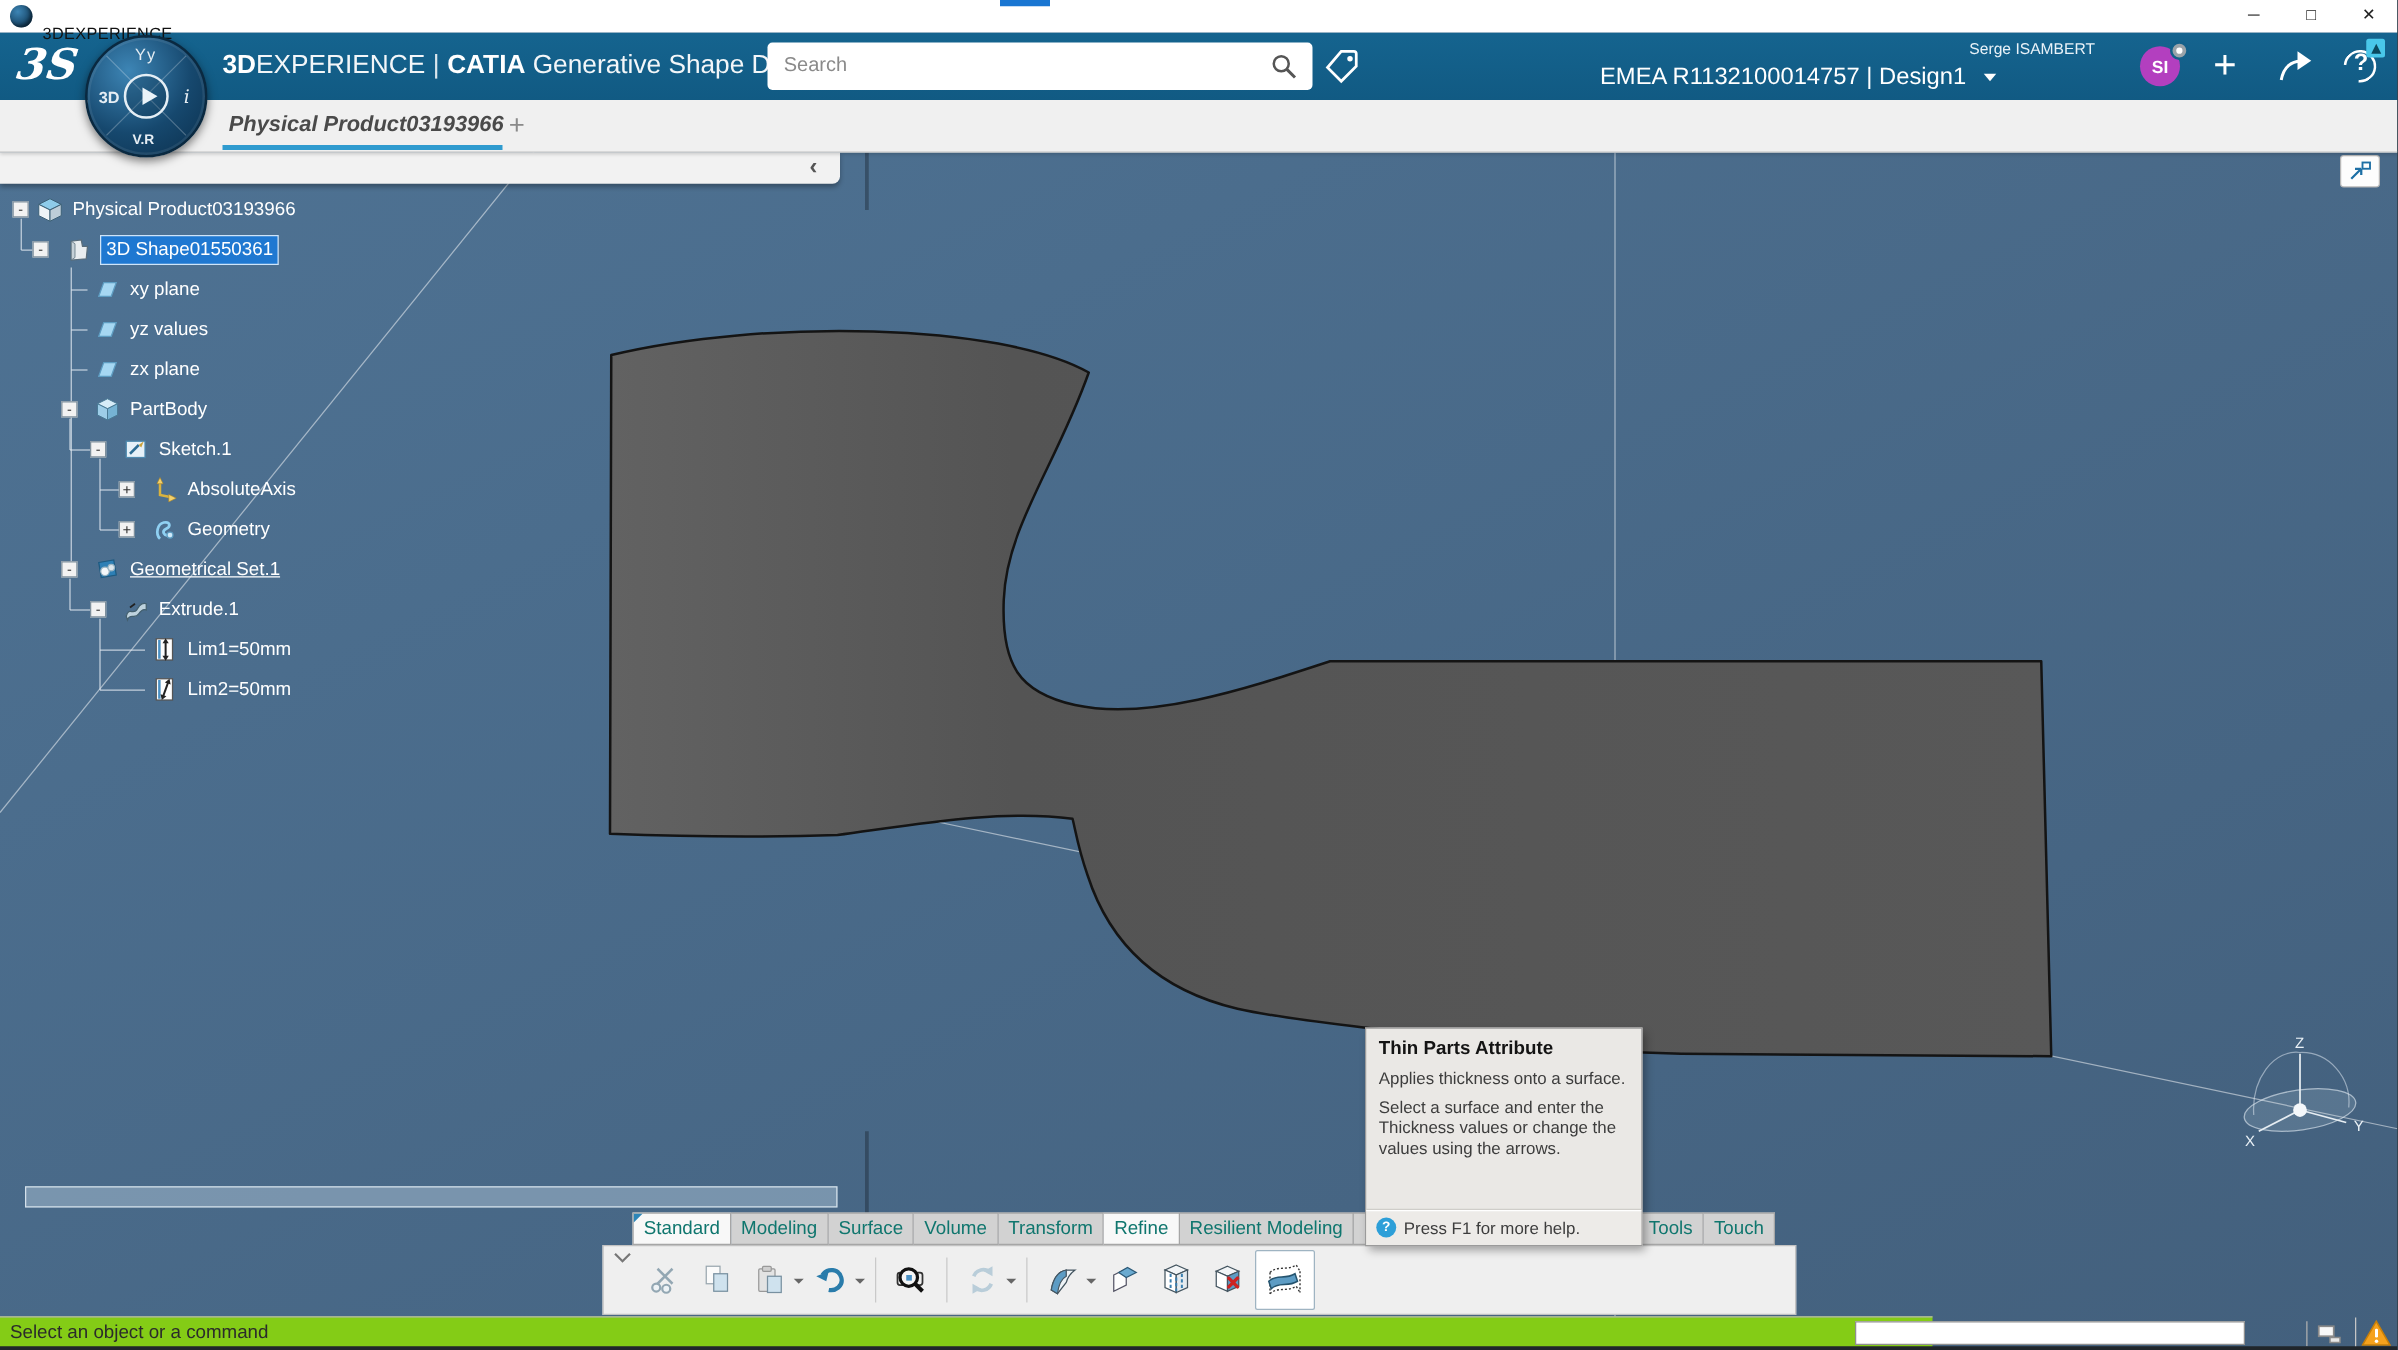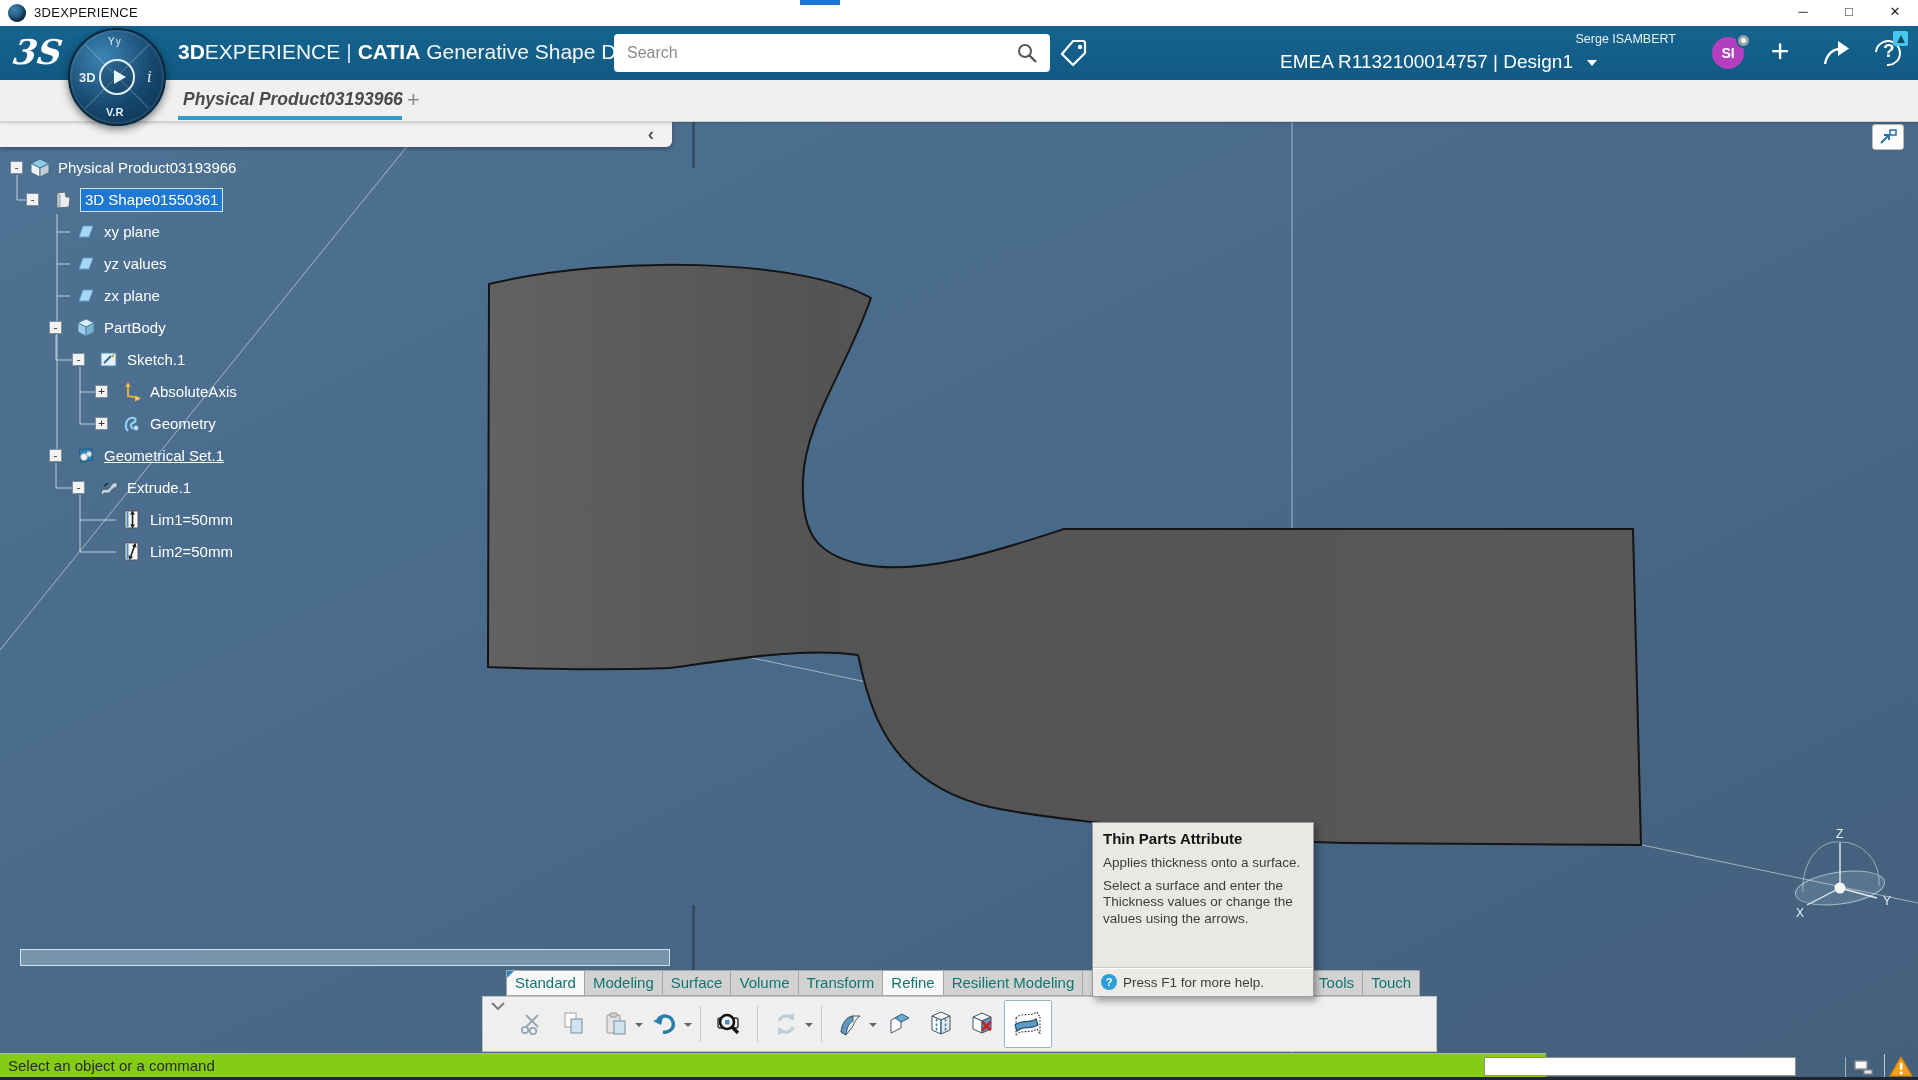--- a/index.html
+++ b/index.html
@@ -5,21 +5,21 @@
   html,body{margin:0;padding:0;background:#222;}
   .app{position:relative;width:1918px;height:1080px;overflow:hidden;
        font-family:"Liberation Sans",sans-serif;background:#4a6b89;user-select:none;}
   .app *{box-sizing:border-box;}
 
   
   .titlebar{position:absolute;left:0;top:0;width:1918px;height:26px;background:#ffffff;z-index:60;}
   .tb-appicon{position:absolute;left:8px;top:4px;width:18px;height:18px;border-radius:50%;
       background:radial-gradient(circle at 35% 30%,#3d85b5,#123d5c 75%);
       box-shadow:inset -2px -2px 3px rgba(0,0,0,.4);}
-  .tb-title{position:absolute;left:34px;top:5px;font-size:13px;color:#111;letter-spacing:.3px;}
+  .tb-title{position:absolute;left:34px;top:19px;font-size:13px;color:#111;letter-spacing:.3px;}
   .tb-notch{position:absolute;left:800px;top:0;width:40px;height:5px;background:#1976d2;}
   .tb-controls{position:absolute;right:0;top:0;display:flex;height:26px;}
   .tb-btn{width:46px;height:26px;text-align:center;line-height:24px;font-size:13px;color:#222;cursor:pointer;}
 
   
   .header{position:absolute;left:0;top:26px;width:1918px;height:54px;
       background:linear-gradient(#15648f,#115a83);z-index:55;}
   .ds-logo{position:absolute;left:14px;top:4px;color:#fff;font-family:"DejaVu Serif",serif;
       font-style:italic;font-weight:bold;font-size:34px;line-height:44px;transform:skewX(-8deg);}
   .brand{position:absolute;left:178px;top:14px;font-size:21px;color:#fff;white-space:nowrap;}
@@ -58,21 +58,21 @@
       background:radial-gradient(circle at 35% 28%,#3d85b5,#16486e 55%,#0b2f4c);
       border:2px solid #0a2940;box-shadow:0 3px 8px rgba(0,0,0,.5),inset 0 0 0 2px rgba(255,255,255,.08);cursor:pointer;}
   .compass .xline{position:absolute;left:2px;top:46px;width:90px;height:1px;background:rgba(255,255,255,.25);}
   .compass .x1{transform:rotate(45deg);}
   .compass .x2{transform:rotate(-45deg);}
   .compass .c-center{position:absolute;left:29px;top:29px;width:36px;height:36px;border:2px solid #e4eef5;
       border-radius:50%;background:rgba(8,40,64,.25);}
   .compass .c-play{position:absolute;left:13px;top:9px;width:0;height:0;border-left:12px solid #eaf3f9;
       border-top:7px solid transparent;border-bottom:7px solid transparent;}
   .compass .lbl{position:absolute;color:#e6eef4;font-size:12px;}
-  .compass .l-top{left:38px;top:6px;font-size:10px;letter-spacing:1px;}
+  .compass .l-top{left:38px;top:6px;font-size:13px;letter-spacing:1px;}
   .compass .l-left{left:9px;top:40px;font-weight:bold;font-size:13px;}
   .compass .l-right{left:77px;top:38px;font-style:italic;font-family:"DejaVu Serif",serif;font-size:15px;}
   .compass .l-bottom{left:36px;top:76px;font-size:11px;font-weight:bold;text-align:center;}
 
   
   .tabbar{position:absolute;left:0;top:80px;width:1918px;height:42px;background:#f0f0f0;
       border-bottom:1px solid #cfcfcf;box-shadow:0 1px 3px rgba(0,0,0,.18);z-index:50;}
   .doc-tab{position:absolute;left:183px;top:9px;font-style:italic;font-weight:bold;font-size:17.5px;color:#4a4a4a;cursor:pointer;}
   .doc-underline{position:absolute;left:178px;top:36px;width:224px;height:4px;background:#2f9bcf;}
   .add-tab{position:absolute;left:407px;top:7px;font-size:22px;color:#8a8a8a;cursor:pointer;}

